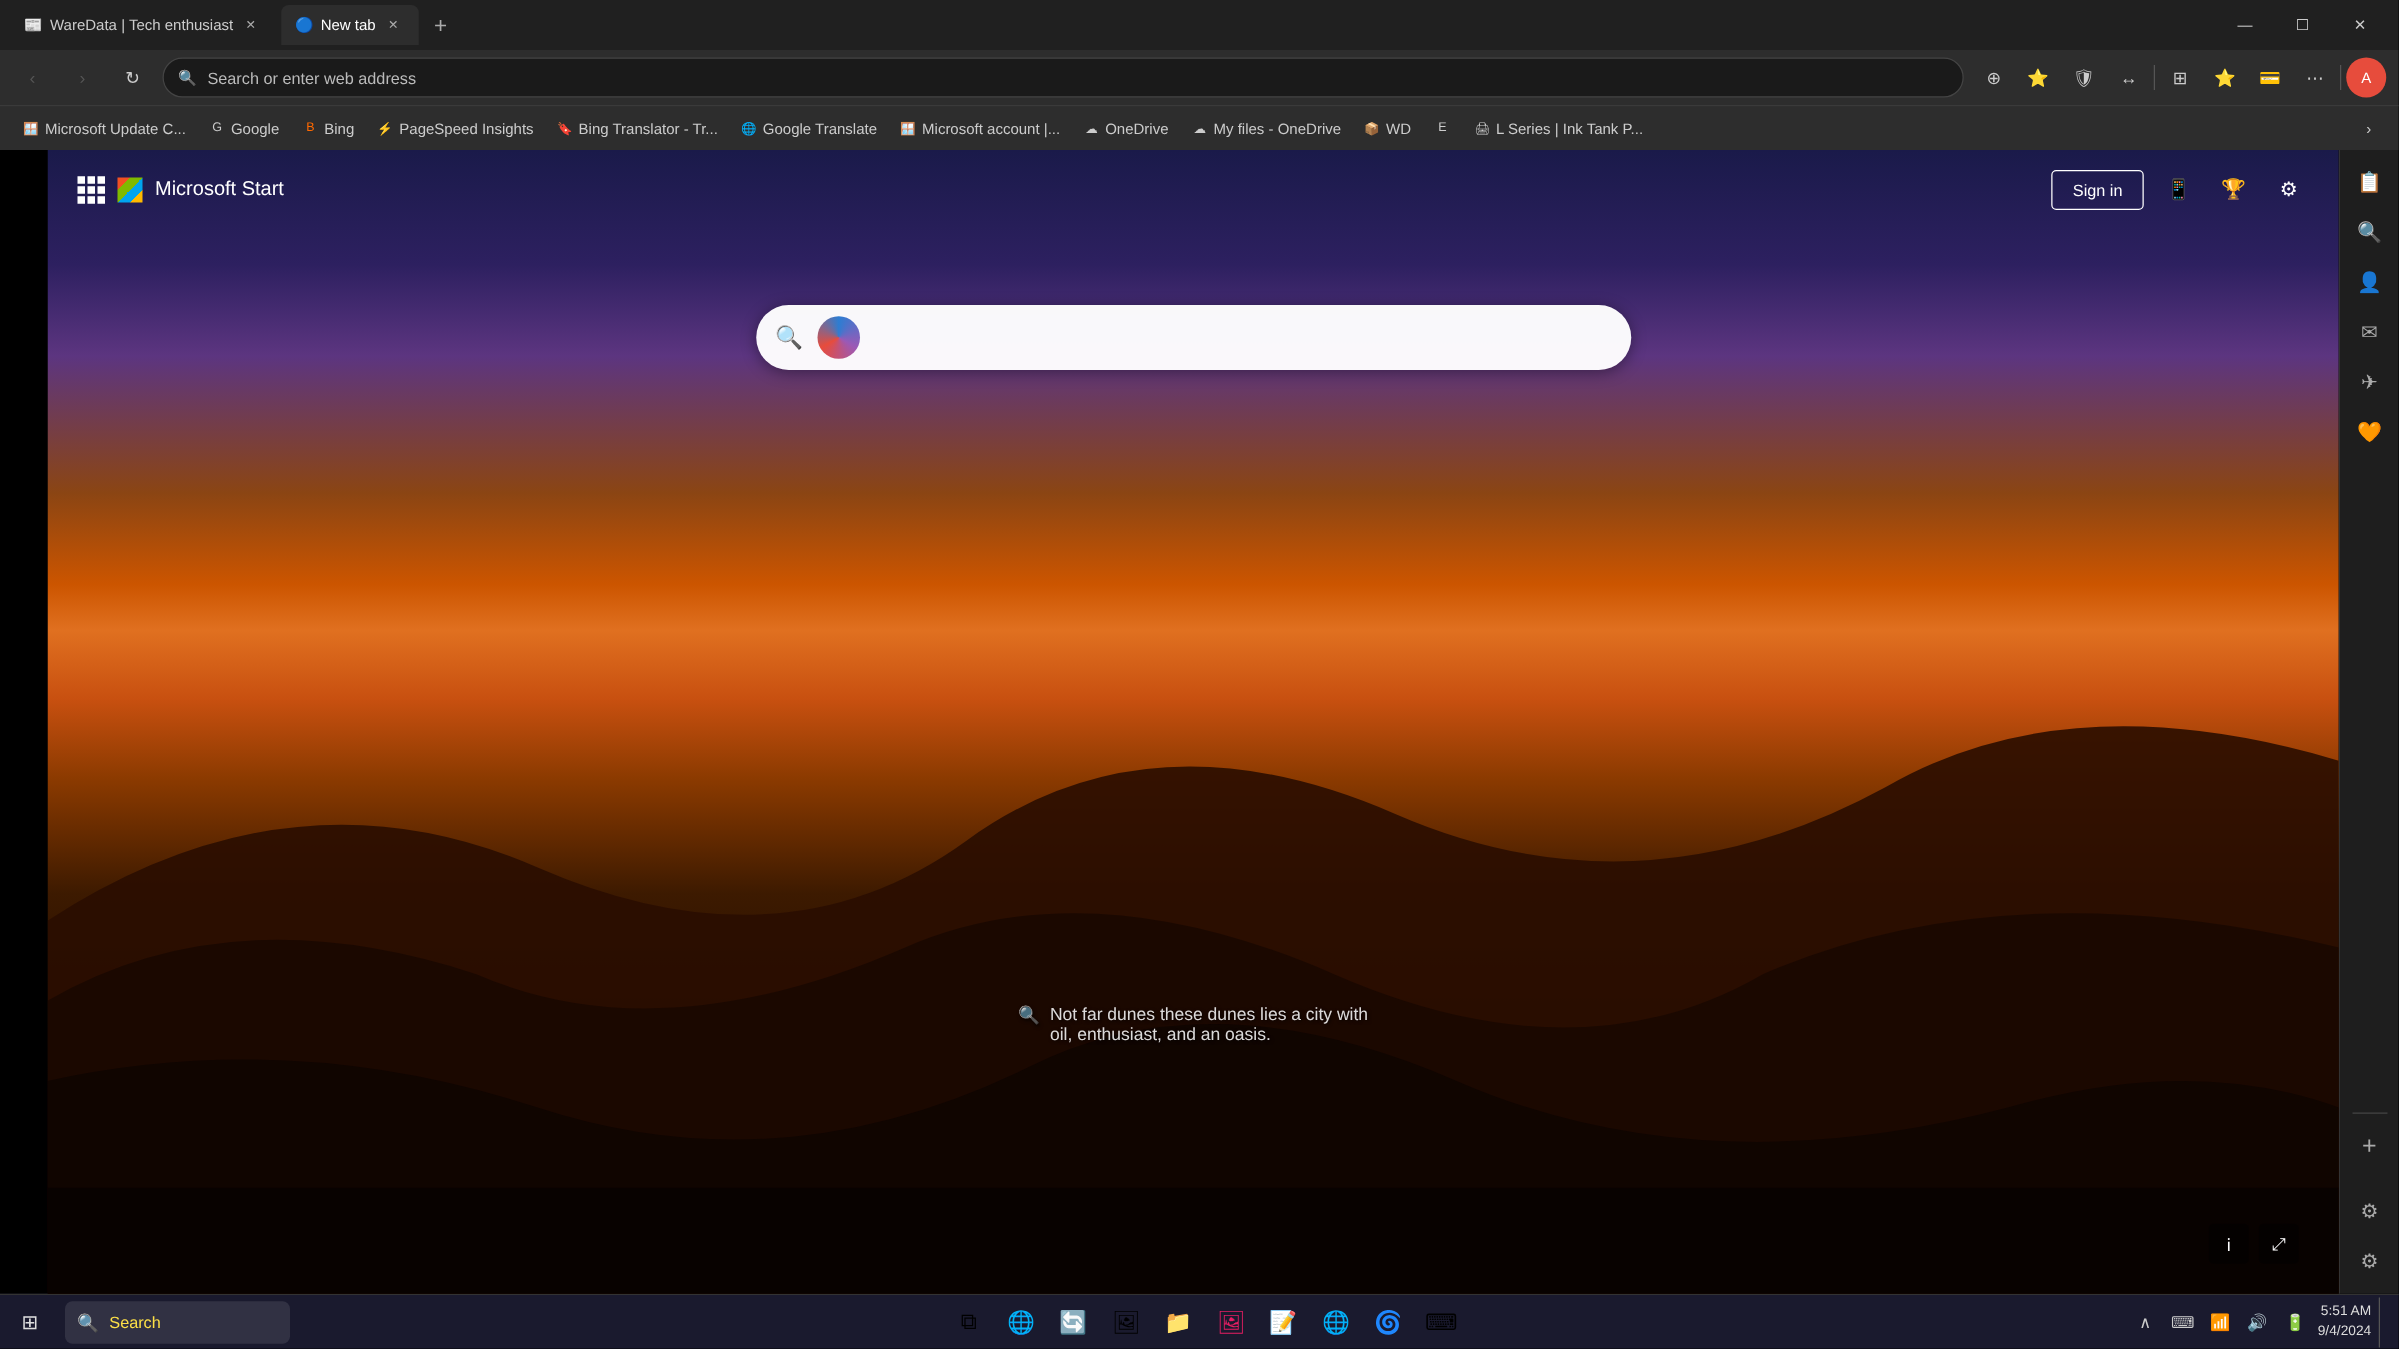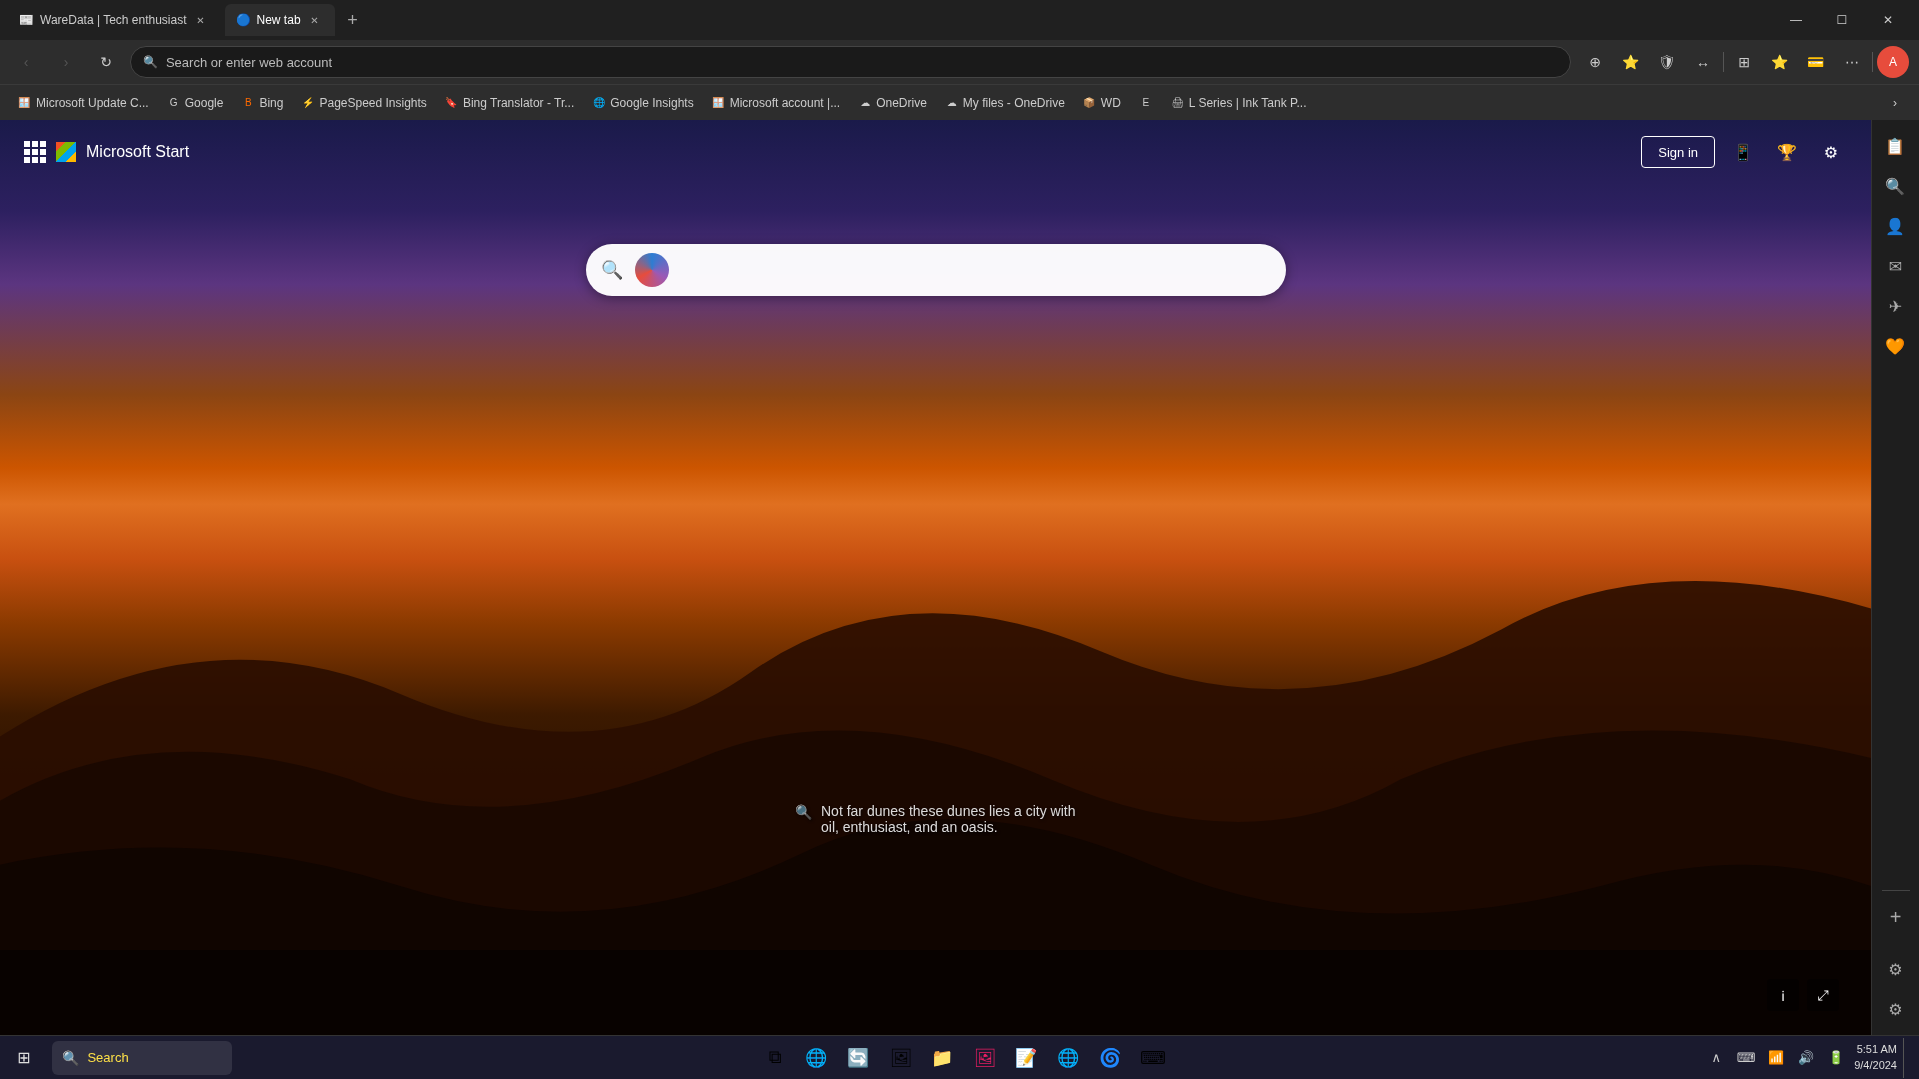--- a/index.html
+++ b/index.html
@@ -105,20 +105,21 @@
       display: flex;
       position: relative;
       overflow: hidden;
     }
 
     
     .browser-page {
       flex: 1;
       position: relative;
       overflow: hidden;
+      margin-left: 38px;
     }
 
     
     .desert-bg {
       width: 100%;
       height: 100%;
       position: absolute;
       top: 0; left: 0;
       background: linear-gradient(
         to bottom,
@@ -318,21 +319,21 @@
       <div class="win-btn close">✕</div>
     </div>
   </div>
 
   <div class="nav-bar">
     <div class="nav-btn disabled">‹</div>
     <div class="nav-btn disabled">›</div>
     <div class="nav-btn">↻</div>
     <div class="address-bar">
       <span class="address-icon">🔍</span>
-      <span class="address-text">Search or enter web account</span>
+      <span class="address-text">Search or enter web address</span>
     </div>
     <div class="nav-actions">
       <div class="nav-action-btn">⊕</div>
       <div class="nav-action-btn">⭐</div>
       <div class="nav-action-btn">🛡</div>
       <div class="nav-action-btn">↔</div>
       <div class="nav-divider"></div>
       <div class="nav-action-btn">⊞</div>
       <div class="nav-action-btn">⭐</div>
       <div class="nav-action-btn">💳</div>
@@ -358,21 +359,21 @@
     <div class="bookmark-item">
       <span class="bookmark-favicon">⚡</span>
       <span>PageSpeed Insights</span>
     </div>
     <div class="bookmark-item">
       <span class="bookmark-favicon">🔖</span>
       <span>Bing Translator - Tr...</span>
     </div>
     <div class="bookmark-item">
       <span class="bookmark-favicon">🌐</span>
-      <span>Google Insights</span>
+      <span>Google Translate</span>
     </div>
     <div class="bookmark-item">
       <span class="bookmark-favicon">🪟</span>
       <span>Microsoft account |...</span>
     </div>
     <div class="bookmark-item">
       <span class="bookmark-favicon">☁</span>
       <span>OneDrive</span>
     </div>
     <div class="bookmark-item">

